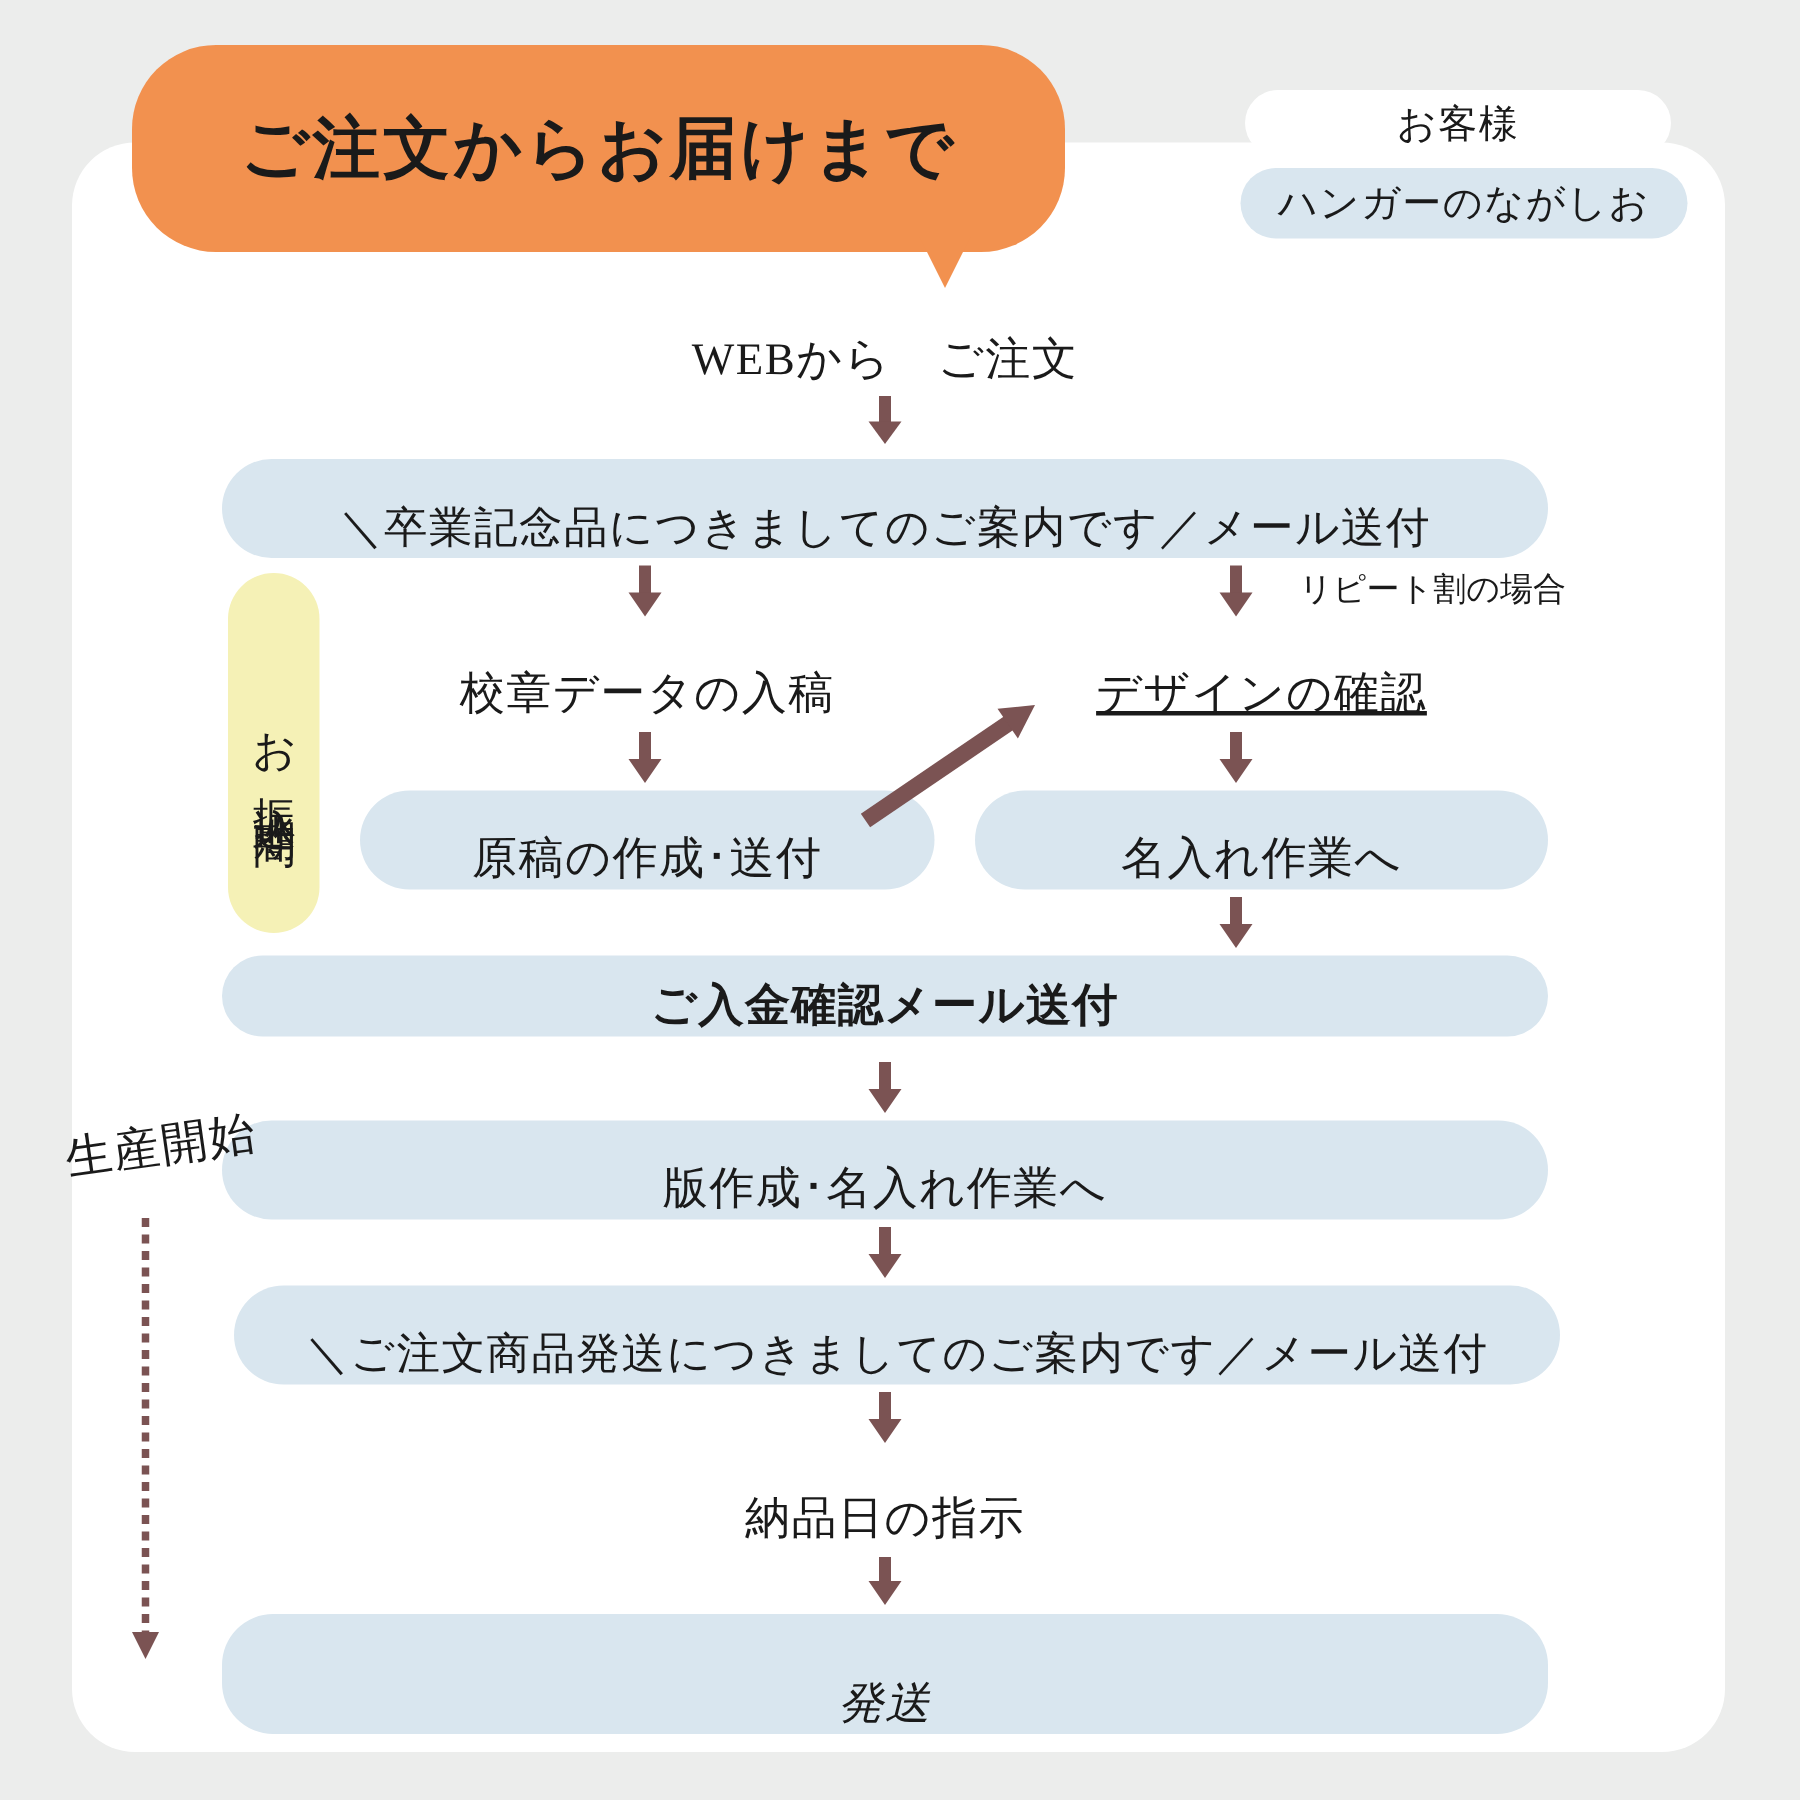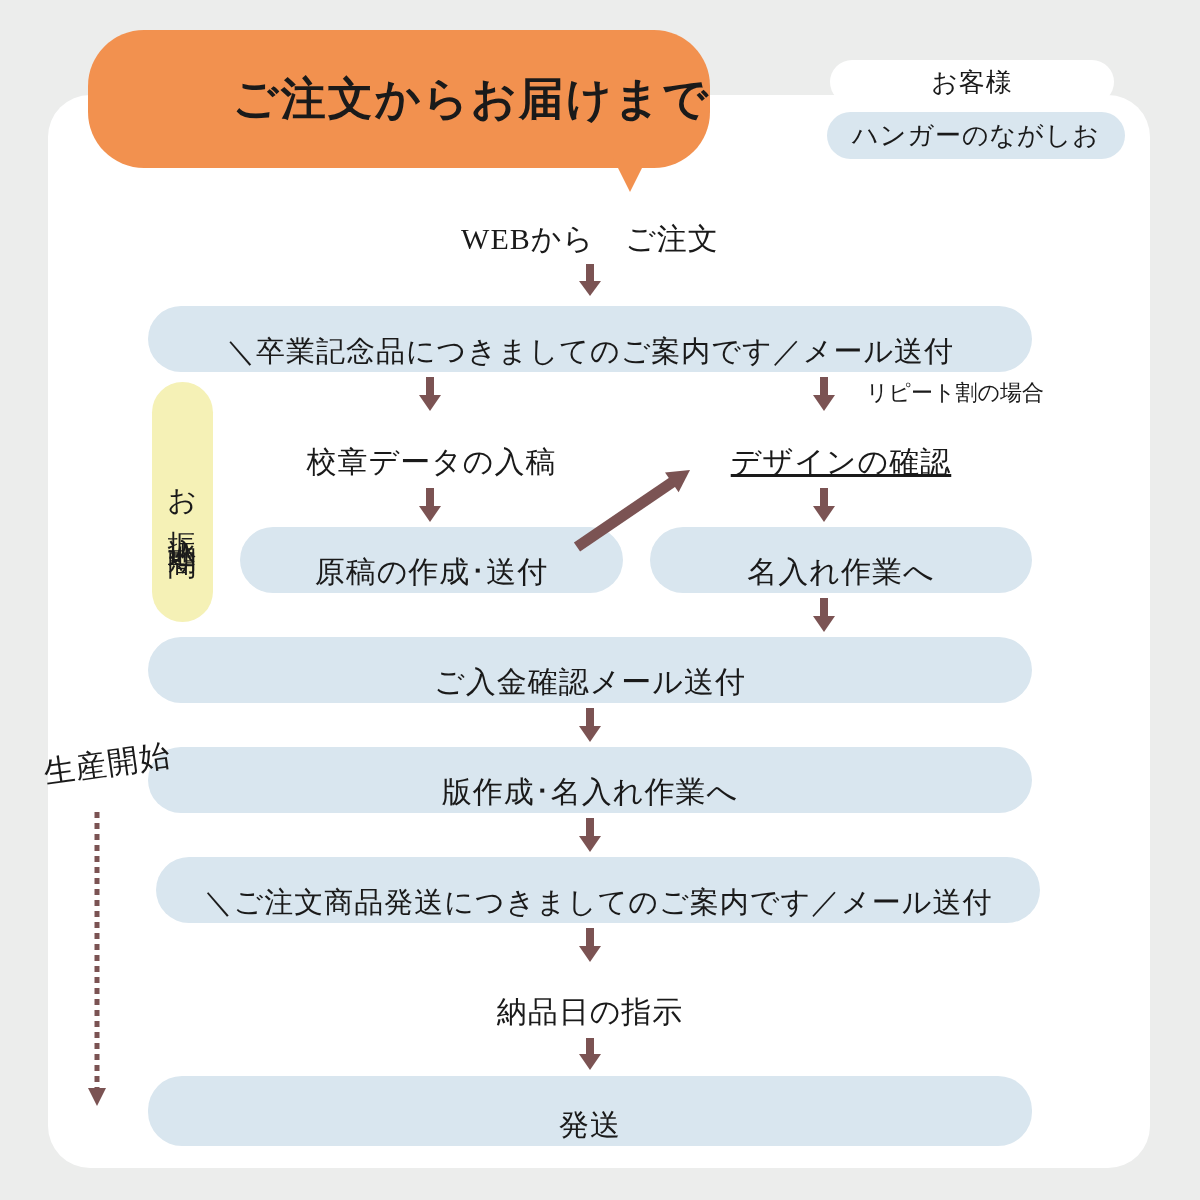--- a/index.html
+++ b/index.html
@@ -12,21 +12,21 @@
   }
   .panel {
     position:absolute; left:48px; top:95px; width:1102px; height:1073px;
     background:#FFFFFF; border-radius:42px;
   }
 
   
   .title-bubble {
     position:absolute; left:88px; top:30px; width:622px; height:138px;
     background:#F2914F; border-radius:56px;
-    display:flex; align-items:center; justify-content:flex-end;
+    display:flex; align-items:center; justify-content:center;
     font-size:45px; font-weight:bold; letter-spacing:2px;
   }
   .bubble-tail {
     position:absolute; left:613px; top:158px; width:0; height:0;
     border-left:17px solid transparent; border-right:17px solid transparent;
     border-top:34px solid #F2914F;
   }
 
   
   .pill {
@@ -98,37 +98,37 @@
     <span>デザインの確認</span>
   </div>
 
   <div class="pill blue" style="left:240px; top:527px; width:383px; height:66px;">
     <span>原稿の作成･送付</span>
   </div>
   <div class="pill blue" style="left:650px; top:527px; width:382px; height:66px;">
     <span>名入れ作業へ</span>
   </div>
 
-  <div class="pill blue" style="left:148px; top:637px; width:884px; height:66px;">
+  <div class="pill blue" style="left:148px; top:637px; width:884px; height:54px;font-weight:bold;">
     <span>ご入金確認メール送付</span>
   </div>
 
   <div class="pill blue" style="left:148px; top:747px; width:884px; height:66px;">
     <span>版作成･名入れ作業へ</span>
   </div>
 
   <div class="pill blue long" style="left:156px; top:857px; width:884px; height:66px;">
     <span>＼ご注文商品発送につきましてのご案内です／メール送付</span>
   </div>
 
   <div class="pill yellow" style="left:148px; top:967px; width:884px; height:66px;">
     <span>納品日の指示</span>
   </div>
 
-  <div class="pill blue" style="left:148px; top:1076px; width:884px; height:70px;">
+  <div class="pill blue" style="left:148px; top:1076px; width:884px; height:80px;font-style:italic;">
     <span>発送</span>
   </div>
 
   <div class="vpill">
     <span>お振込期間</span>
   </div>
 
   <div class="prod-label">生産開始</div>
 
   <svg class="arrow-layer" width="1200" height="1200" viewBox="0 0 1200 1200">

